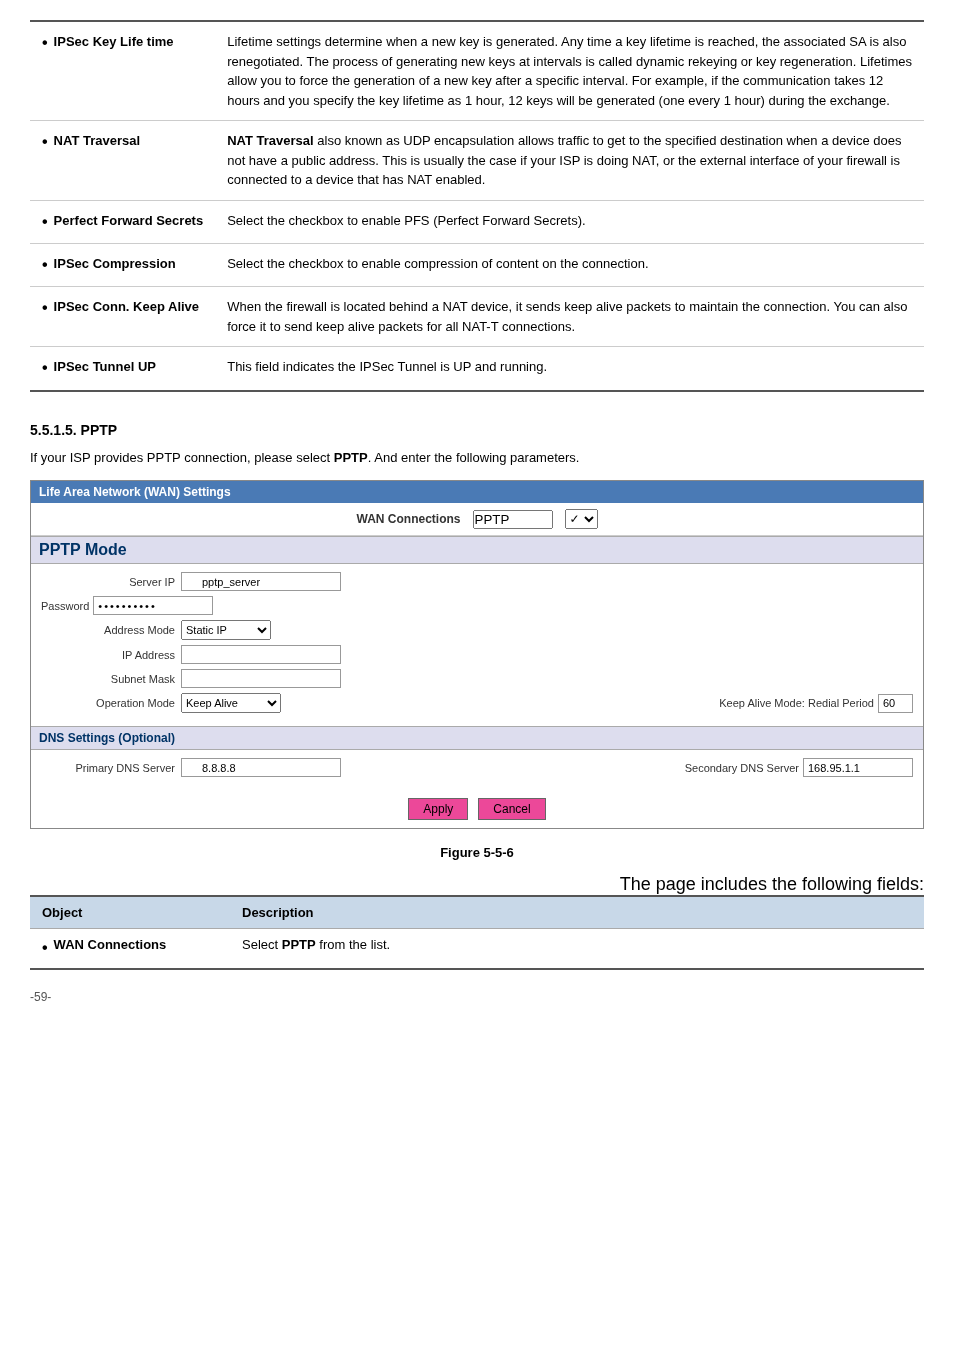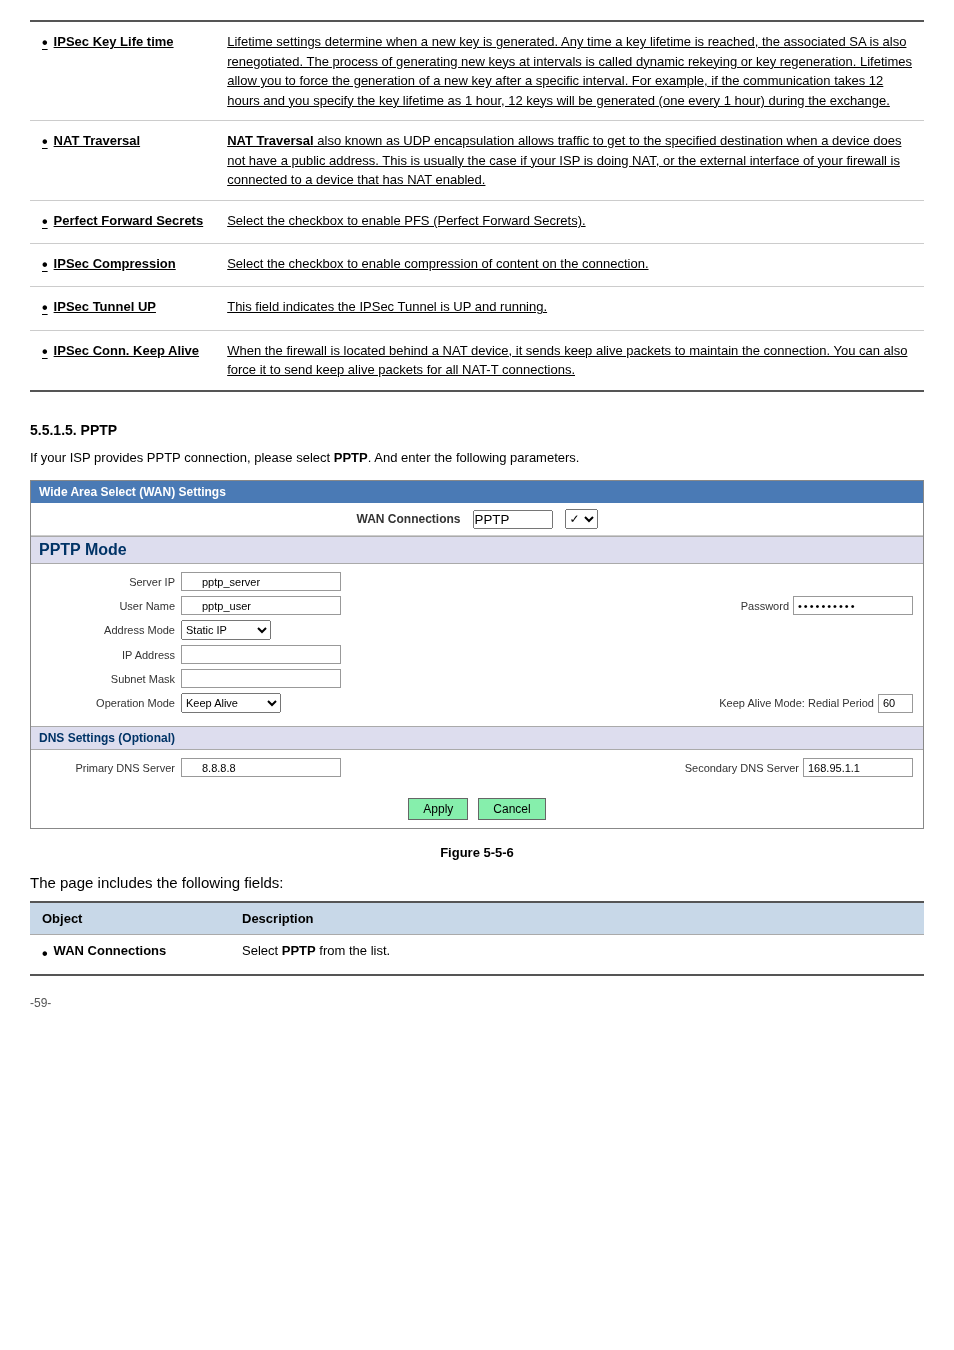--- a/index.html
+++ b/index.html
@@ -22,21 +22,20 @@
     .info-table tr {
       border-bottom: 1px solid #ccc;
     }
     .info-table tr:last-child {
       border-bottom: none;
     }
     .info-table td {
       padding: 10px 12px;
       vertical-align: top;
       line-height: 1.5;
-      text-decoration: underline;
     }
     .info-table td:first-child {
       width: 180px;
       font-weight: bold;
       white-space: nowrap;
     }
     .bullet-label {
       display: flex;
       align-items: flex-start;
       gap: 6px;
@@ -135,36 +134,36 @@
     .apply-row {
       display: flex;
       justify-content: center;
       gap: 10px;
       padding: 8px 0;
     }
     .apply-row button {
       padding: 3px 14px;
       font-size: 12px;
       border: 1px solid #666;
-      background: #86efac;
+      background: #ec4899;
       cursor: pointer;
     }
 
     
     .figure-caption {
       text-align: center;
       font-size: 13px;
       font-weight: bold;
       margin-bottom: 14px;
     }
 
     
     .fields-para {
-      margin-bottom: 10px;
-      font-size: 15px;
+      font-size: 18px;
+      text-align: right;
     }
     .fields-table {
       width: 100%;
       border-collapse: collapse;
       border-top: 2px solid #555;
       border-bottom: 2px solid #555;
     }
     .fields-table th {
       background: #c8d8e8;
       text-align: left;
@@ -253,49 +252,49 @@
           <span>IPSec Compression</span>
         </div>
       </td>
       <td>
         <span>Select the checkbox to enable compression of content on the connection.</span>
       </td>
     </tr>
     <tr>
       <td>
         <div class="bullet-label">
+          <span>IPSec Conn. Keep Alive</span>
+        </div>
+      </td>
+      <td>
+        <span>When the firewall is located behind a NAT device, it sends keep alive packets to maintain the connection. You can also force it to send keep alive packets for all NAT-T connections.</span>
+      </td>
+    </tr>
+    <tr>
+      <td>
+        <div class="bullet-label">
           <span>IPSec Tunnel UP</span>
         </div>
       </td>
       <td>
         <span>This field indicates the IPSec Tunnel is UP and running.</span>
-      </td>
-    </tr>
-    <tr>
-      <td>
-        <div class="bullet-label">
-          <span>IPSec Conn. Keep Alive</span>
-        </div>
-      </td>
-      <td>
-        <span>When the firewall is located behind a NAT device, it sends keep alive packets to maintain the connection. You can also force it to send keep alive packets for all NAT-T connections.</span>
       </td>
     </tr>
   </tbody>
 </table>
 
 <div class="section-heading">
   <span>5.5.1.5.  PPTP</span>
 </div>
 <div class="section-para">
   <span>If your ISP provides PPTP connection, please select <strong>PPTP</strong>. And enter the following parameters.</span>
 </div>
 
 <div class="wan-box">
-  <div class="wan-box-title">Wide Area Select (WAN) Settings</div>
+  <div class="wan-box-title">Life Area Network (WAN) Settings</div>
 
   <div class="wan-connections-row">
     <label class="form-label" style="text-align:right; min-width:auto;">WAN Connections</label>
     <input type="text" style="width: 80px; margin-right: 6px;" value="PPTP">
     <select style="height:20px; font-size:12px;">
       <option>✓</option>
     </select>
   </div>
 
   <div class="pptp-mode-header">PPTP Mode</div>
@@ -303,24 +302,20 @@
   <div class="form-grid">
 
     <div class="full-row">
       <div class="left-side">
         <span class="form-label">Server IP</span>
         <input type="text" class="form-input" value="pptp_server" style="">
       </div>
     </div>
 
     <div class="full-row">
-      <div class="left-side">
-        <span class="form-label">User Name</span>
-        <input type="text" class="form-input" value="pptp_user" style="">
-      </div>
       <div class="right-side">
         <span class="inline-label">Password</span>
         <input type="password" class="form-input-pw" value="••••••••••" style="">
       </div>
     </div>
 
     <div class="full-row">
       <div class="left-side">
         <span class="form-label">Address Mode</span>
         <select style="height:20px; font-size:11px; width:90px;">

